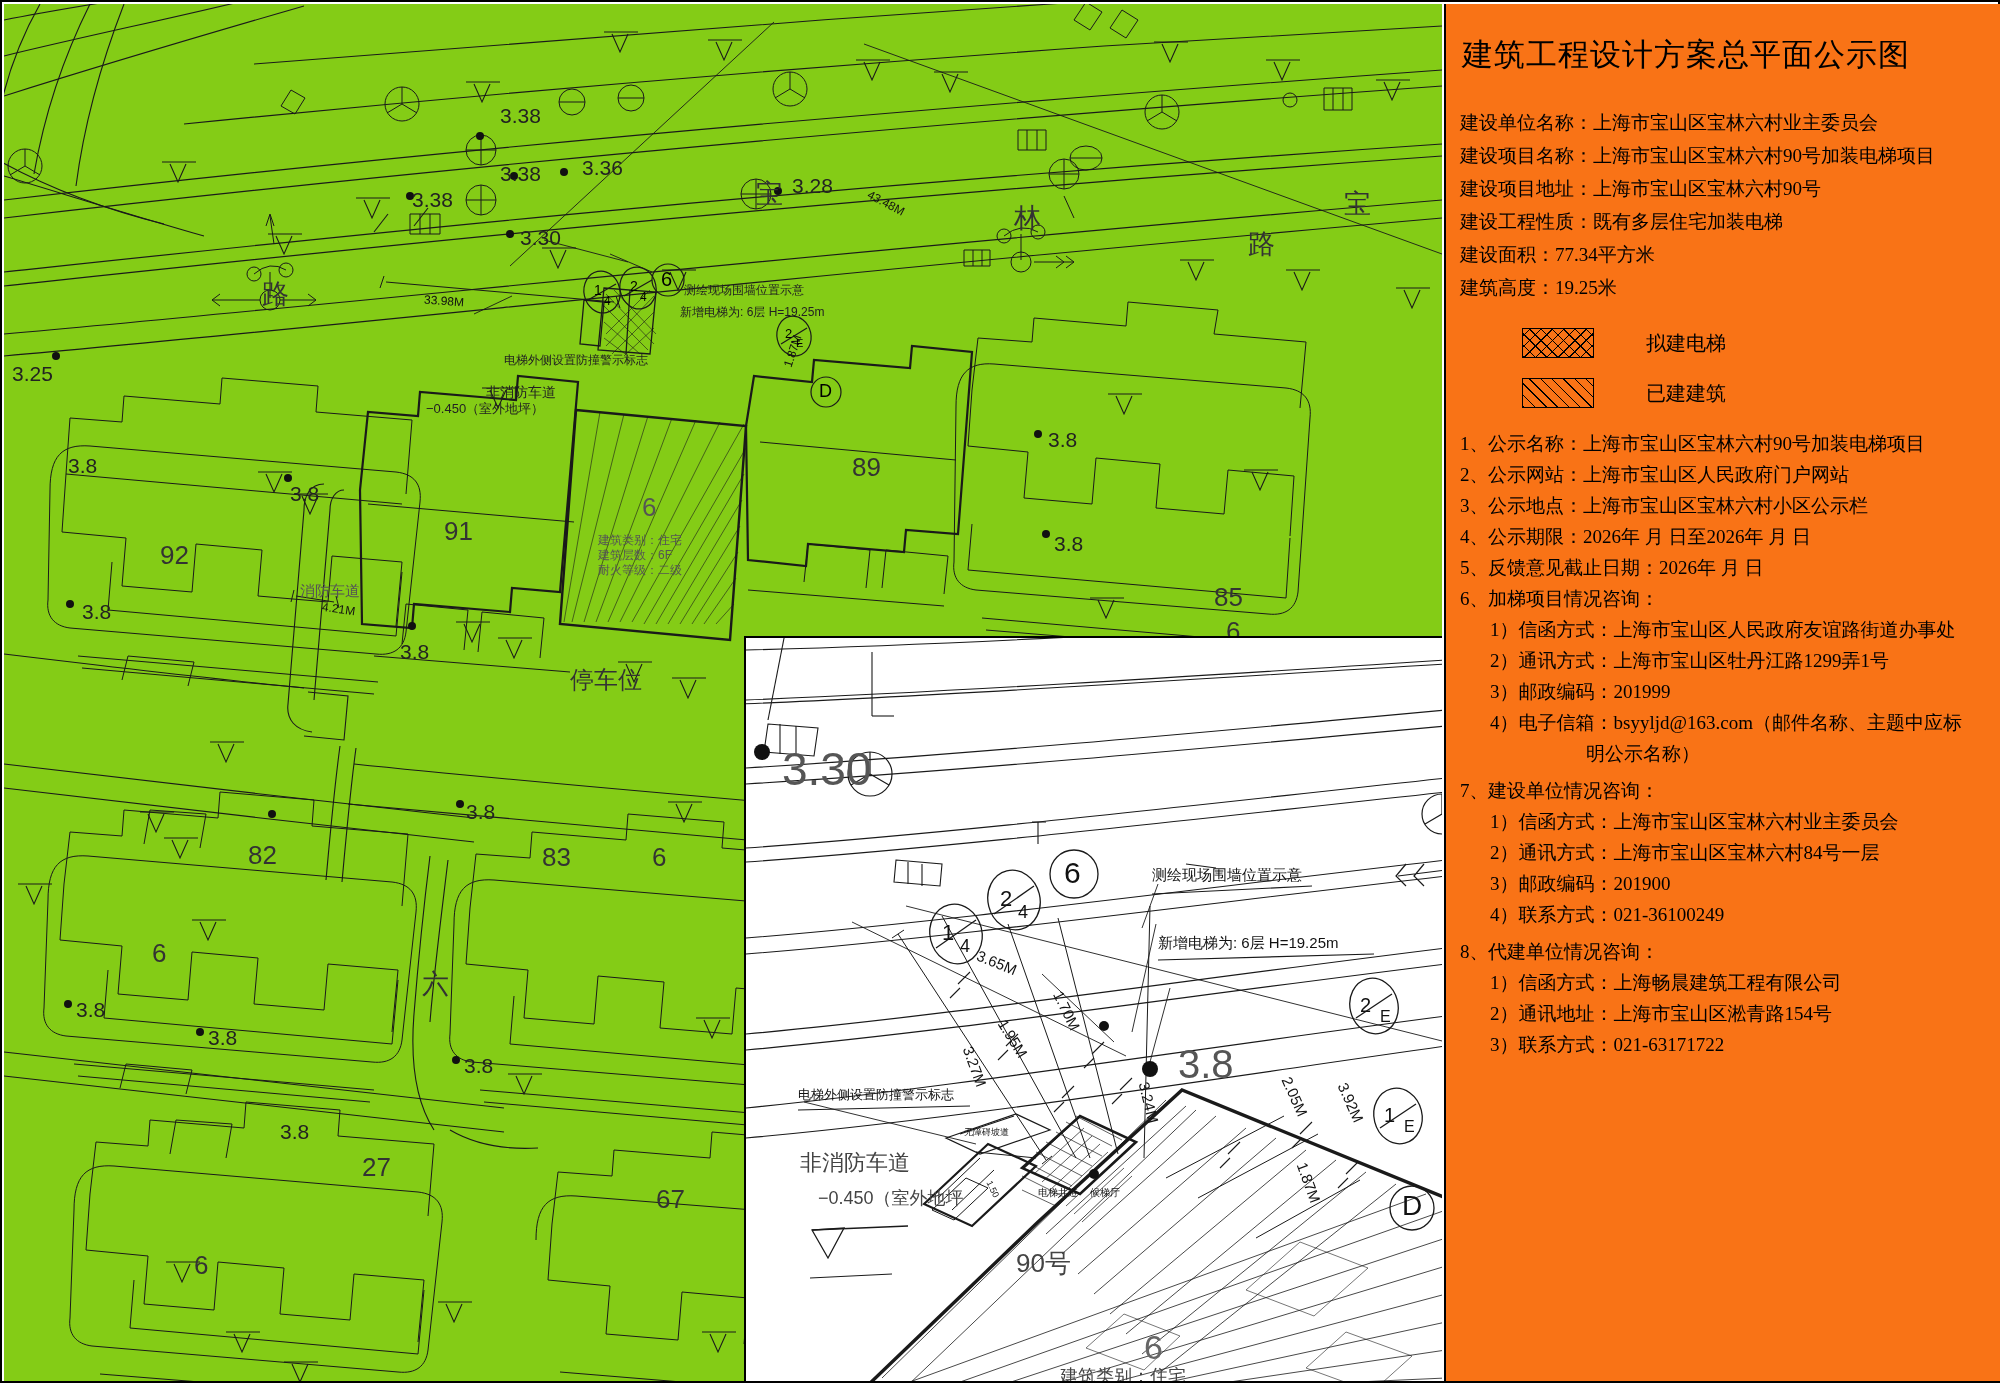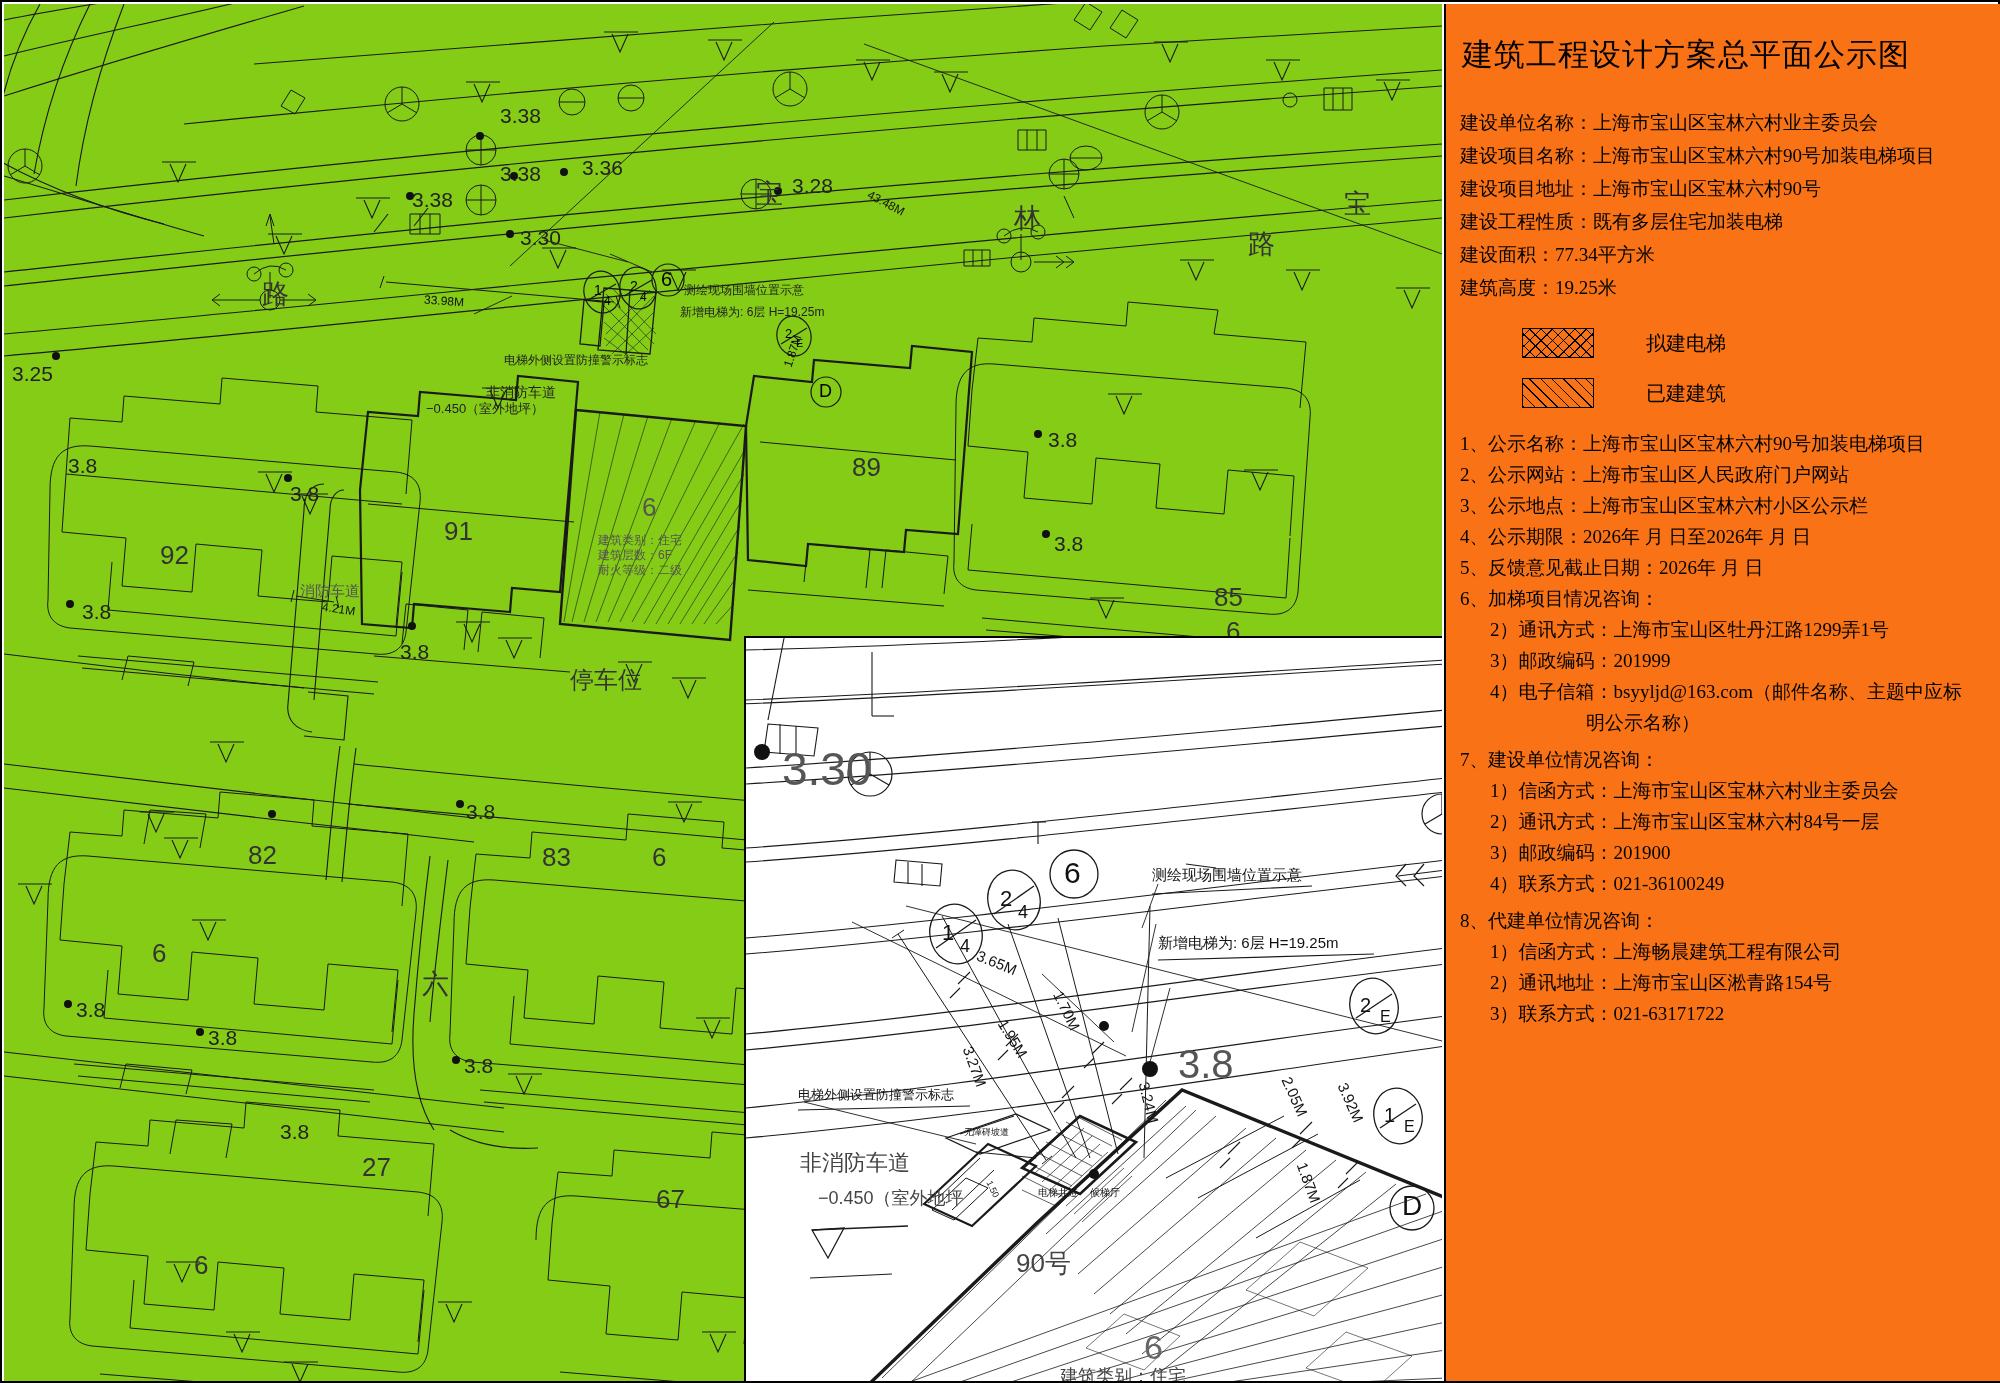--- a/index.html
+++ b/index.html
@@ -751,20 +751,23 @@
         <div class="num-item">
           <span class="lead">5、</span>
           <span class="body"><span>反馈意见截止日期：</span><span>2026年  月  日</span></span>
         </div>
 
         <div class="num-item">
           <span class="lead">6、</span>
           <span class="body">加梯项目情况咨询：</span>
         </div>
         <div class="sub-item">
+          <span>1）</span><span>信函方式：</span><span>上海市宝山区人民政府友谊路街道办事处</span>
+        </div>
+        <div class="sub-item">
           <span>2）</span><span>通讯方式：</span><span>上海市宝山区牡丹江路1299弄1号</span>
         </div>
         <div class="sub-item">
           <span>3）</span><span>邮政编码：</span><span>201999</span>
         </div>
         <div class="sub-item">
           <span>4）</span><span>电子信箱：</span><span>bsyyljd@163.com（邮件名称、主题中应标</span>
         </div>
         <div class="sub-item cont2">
           <span>明公示名称）</span>

